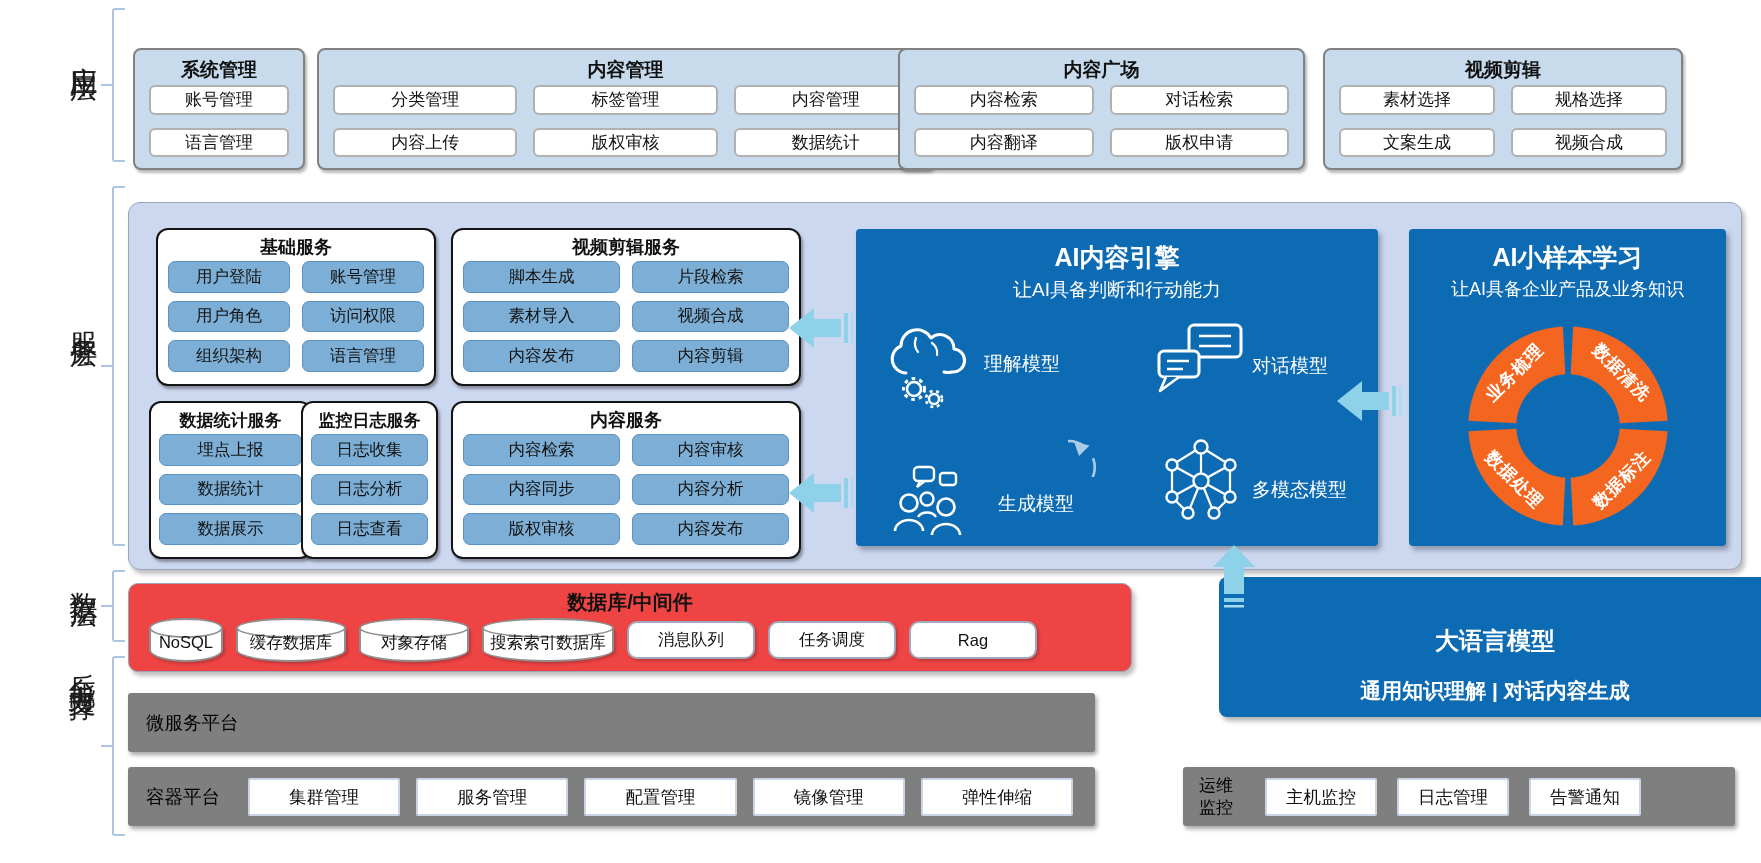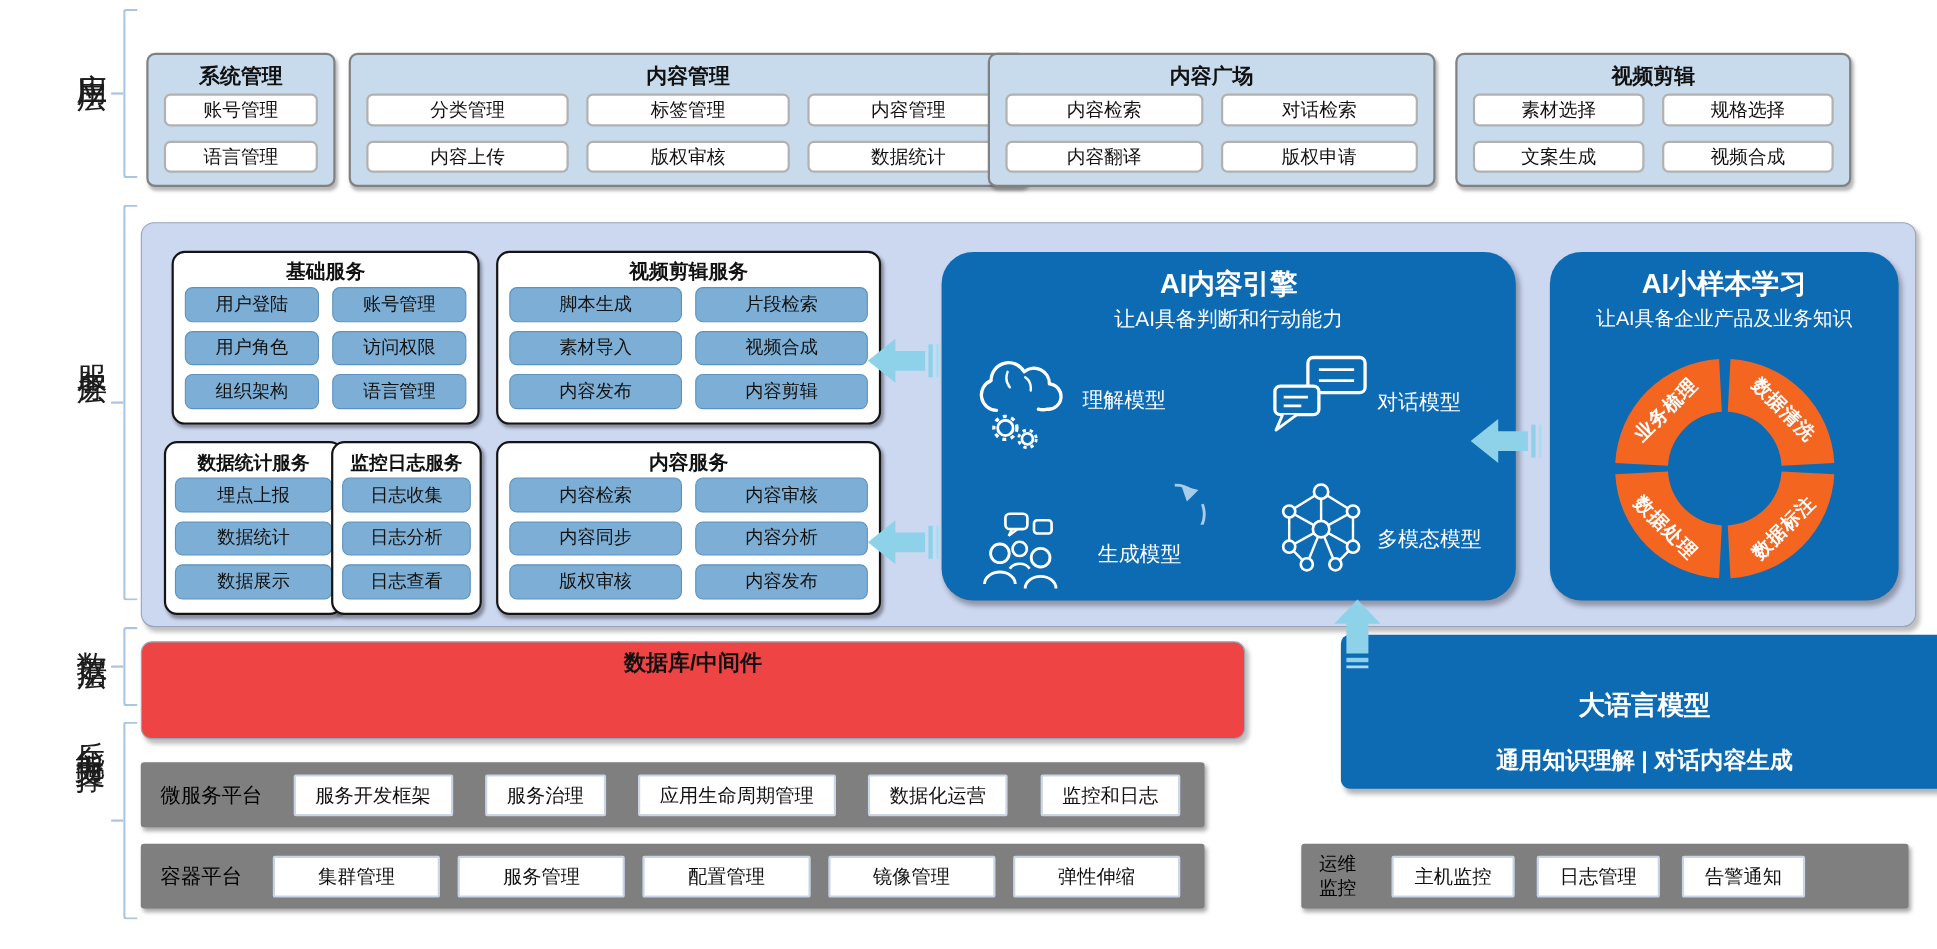--- a/index.html
+++ b/index.html
@@ -30,21 +30,21 @@
                    background:#ccd7f0; border:1.5px solid #9aa4b8; border-radius:12px;
                    box-shadow:3px 4px 4px rgba(0,0,0,.25); }
   .svc-box { position:absolute; background:#fff; border:2.5px solid #141414; border-radius:12px;
              box-shadow:2px 3px 3px rgba(0,0,0,.35); padding:4px 10px 12px;
              display:flex; flex-direction:column; }
   .svc-box .bx-title { text-align:center; font-size:18px; font-weight:600; height:27px; line-height:27px; white-space:nowrap; }
   .svc-grid { display:grid; flex:1; gap:8px 12px; }
   .svc-item { background:#7dafd6; border:1.5px solid #5c92bf; border-radius:7px;
               display:flex; align-items:center; justify-content:center; font-size:16.5px; }
 
-  .ai-box { position:absolute; background:#0d6bb3; border-radius:29px; color:#fff;
+  .ai-box { position:absolute; background:#0d6bb3; border-radius:4px; color:#fff;
             box-shadow:3px 4px 5px rgba(0,0,0,.3); }
   .ai-title { position:absolute; left:0; right:0; top:12px; text-align:center; font-size:25px; font-weight:700; }
   .ai-sub { position:absolute; left:0; right:0; top:48px; text-align:center; font-size:19px; }
   .ai-sub.small { font-size:18px; }
   .model-label { position:absolute; font-size:19px; color:#fff; white-space:nowrap; }
   .icon-wrap { position:absolute; }
 
   
   .arrow { position:absolute; z-index:6; }
 
@@ -324,36 +324,46 @@
   <div class="arrow" style="left:1208px; top:544px;">
     <svg width="52" height="74" viewBox="0 0 52 74">
       <polygon points="26,1 5,23 16,23 16,50 36,50 36,23 47,23" fill="#8ed2ea"></polygon>
       <rect x="16" y="54" width="20" height="4" fill="#8ed2ea"></rect>
       <rect x="16" y="61" width="20" height="2.5" fill="#aadcf0"></rect>
     </svg>
   </div>
 
   <div class="data-container">
     <div class="data-title">数据库/中间件</div>
+    <div class="data-row">
+      <div class="cyl" style="width:74px;">
+          <span>NoSQL</span>
+        </div>
+      <div class="cyl" style="width:110px;">
+          <span>缓存数据库</span>
+        </div>
+      <div class="cyl" style="width:110px;">
+          <span>对象存储</span>
+        </div>
+      <div class="cyl" style="width:132px;">
+          <span>搜索索引数据库</span>
+        </div>
+      <div class="data-rect" style="width:128px;">消息队列</div>
+      <div class="data-rect" style="width:128px;">任务调度</div>
+      <div class="data-rect" style="width:128px;">Rag</div>
+    </div>
   </div>
 
   <div class="llm-box">
     <div class="llm-title">大语言模型</div>
     <div class="llm-sub">通用知识理解 | 对话内容生成</div>
   </div>
 
   <div class="bar" style="left:128px; top:693px; width:967px; height:59px;">
     <div class="bar-label">微服务平台</div>
-    <div class="bar-items">
-      <div class="bar-item">服务开发框架</div>
-      <div class="bar-item">服务治理</div>
-      <div class="bar-item">应用生命周期管理</div>
-      <div class="bar-item">数据化运营</div>
-      <div class="bar-item">监控和日志</div>
-    </div>
   </div>
 
   <div class="bar" style="left:128px; top:767px; width:967px; height:59px;">
     <div class="bar-label">容器平台</div>
     <div class="bar-items even">
       <div class="bar-item">集群管理</div>
       <div class="bar-item">服务管理</div>
       <div class="bar-item">配置管理</div>
       <div class="bar-item">镜像管理</div>
       <div class="bar-item">弹性伸缩</div>

